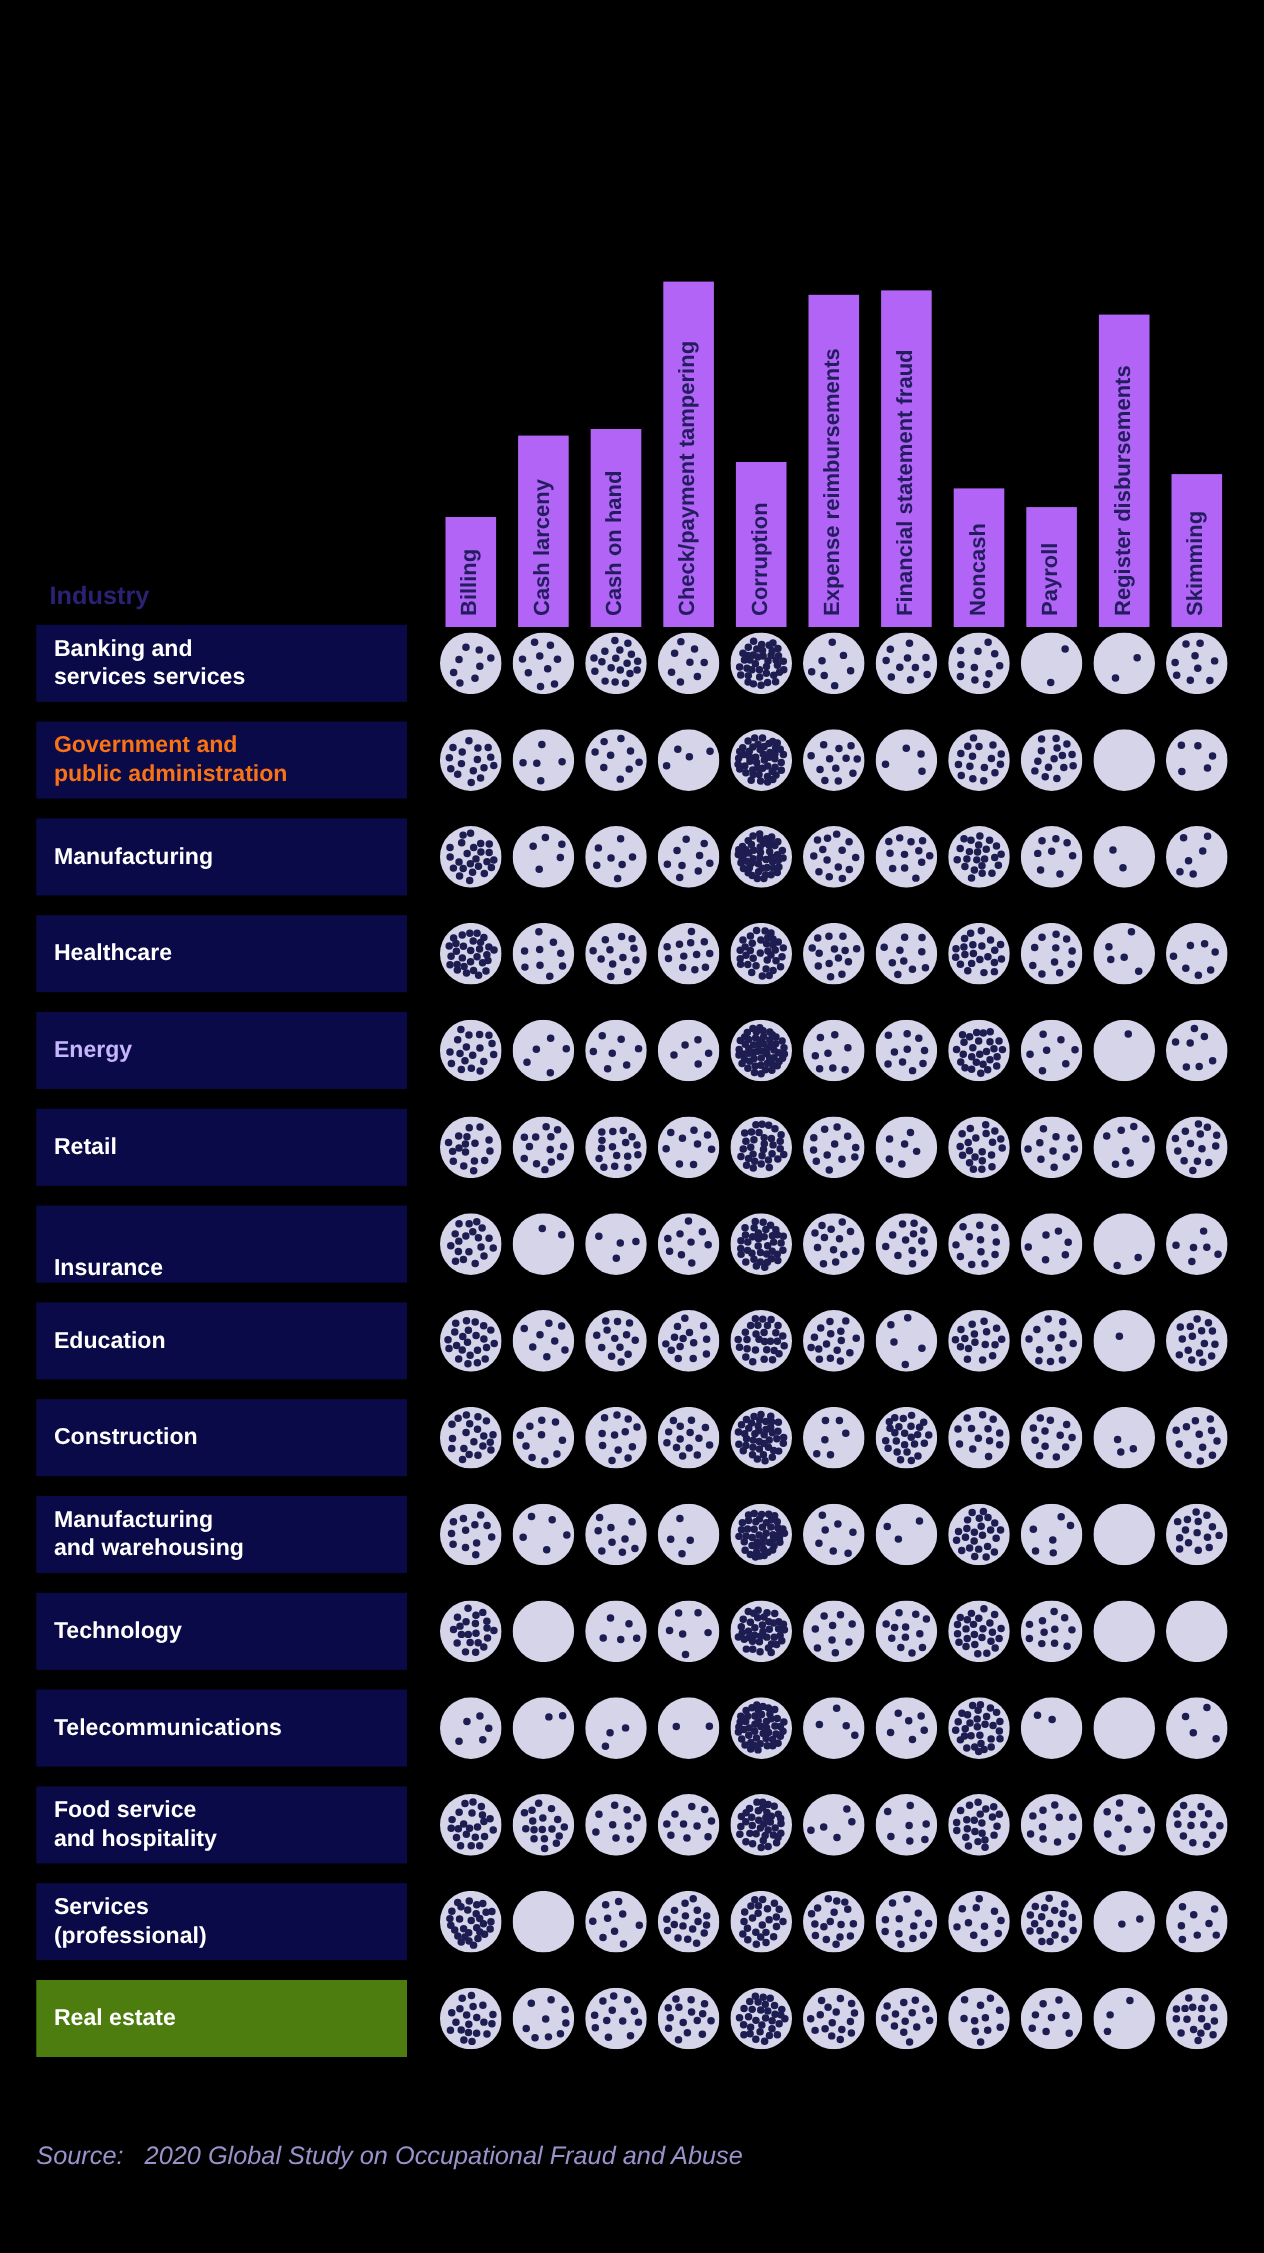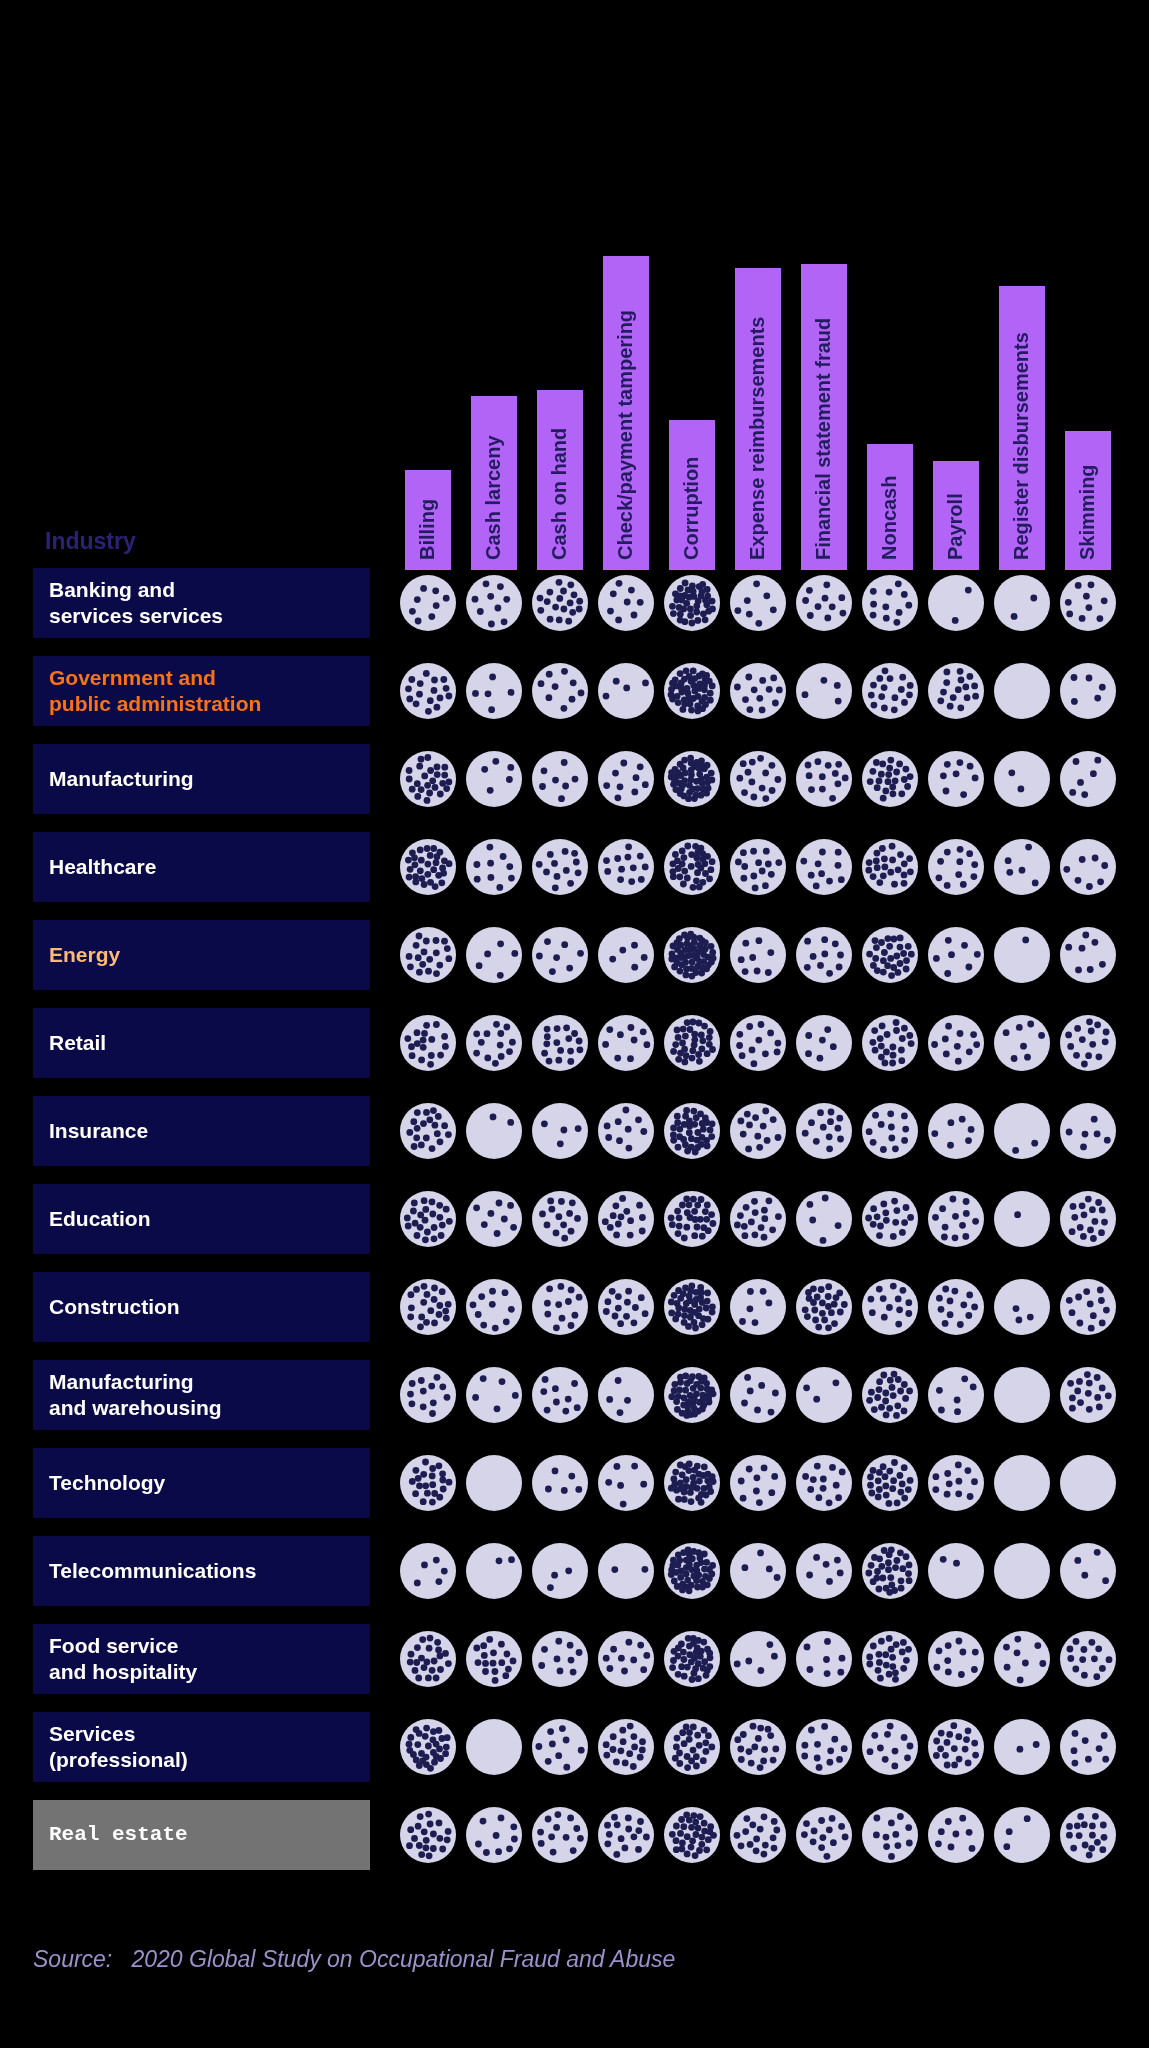--- a/index.html
+++ b/index.html
@@ -140,27 +140,27 @@
       <div class="rowbox" style="top: 656px; background: rgb(11, 10, 72); color: #f97316;">
         <div>Government and</div>
         <div>public administration</div>
       </div>
       <div class="rowbox" style="top: 744px; background: rgb(11, 10, 72); color: rgb(255, 255, 255);">
         <div>Manufacturing</div>
       </div>
       <div class="rowbox" style="top: 832px; background: rgb(11, 10, 72); color: rgb(255, 255, 255);">
         <div>Healthcare</div>
       </div>
-      <div class="rowbox" style="top: 920px; background: rgb(11, 10, 72); color: #fdba74;">
+      <div class="rowbox" style="top: 920px; background: rgb(11, 10, 72); color: #c4b5fd;">
         <div>Energy</div>
       </div>
       <div class="rowbox" style="top: 1008px; background: rgb(11, 10, 72); color: rgb(255, 255, 255);">
         <div>Retail</div>
       </div>
-      <div class="rowbox" style="top: 1096px; background: rgb(11, 10, 72); color: rgb(255, 255, 255);">
+      <div class="rowbox" style="top: 1096px; background: rgb(11, 10, 72); color: rgb(255, 255, 255); justify-content: flex-end;">
         <div>Insurance</div>
       </div>
       <div class="rowbox" style="top: 1184px; background: rgb(11, 10, 72); color: rgb(255, 255, 255);">
         <div>Education</div>
       </div>
       <div class="rowbox" style="top: 1272px; background: rgb(11, 10, 72); color: rgb(255, 255, 255);">
         <div>Construction</div>
       </div>
       <div class="rowbox" style="top: 1360px; background: rgb(11, 10, 72); color: rgb(255, 255, 255);">
         <div>Manufacturing</div>
@@ -173,21 +173,21 @@
         <div>Telecommunications</div>
       </div>
       <div class="rowbox" style="top: 1624px; background: rgb(11, 10, 72); color: rgb(255, 255, 255);">
         <div>Food service</div>
         <div>and hospitality</div>
       </div>
       <div class="rowbox" style="top: 1712px; background: rgb(11, 10, 72); color: rgb(255, 255, 255);">
         <div>Services</div>
         <div>(professional)</div>
       </div>
-      <div class="rowbox" style="top: 1800px; background: #737373; color: rgb(255, 255, 255); font-family: Liberation Mono, monospace;">
+      <div class="rowbox" style="top: 1800px; background: #4d7c0f; color: rgb(255, 255, 255);">
         <div>Real estate</div>
       </div>
     </div>
   <div id="grid">
       <div class="cell" style="left: 400px; top: 575px;"><svg width="56" height="56" viewBox="0 0 56 56">
           <circle cx="28" cy="28" r="28" fill="#d5d4e8"></circle>
           <circle cx="31.8" cy="41.6" r="3.4" fill="#1d1d52"></circle>
           <circle cx="12.4" cy="36.3" r="3.4" fill="#1d1d52"></circle>
           <circle cx="46.2" cy="23.2" r="3.4" fill="#1d1d52"></circle>
           <circle cx="17.3" cy="24.6" r="3.4" fill="#1d1d52"></circle>

